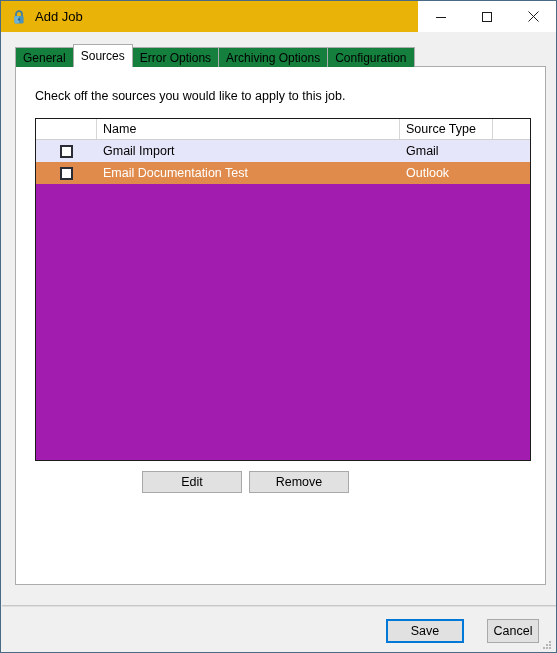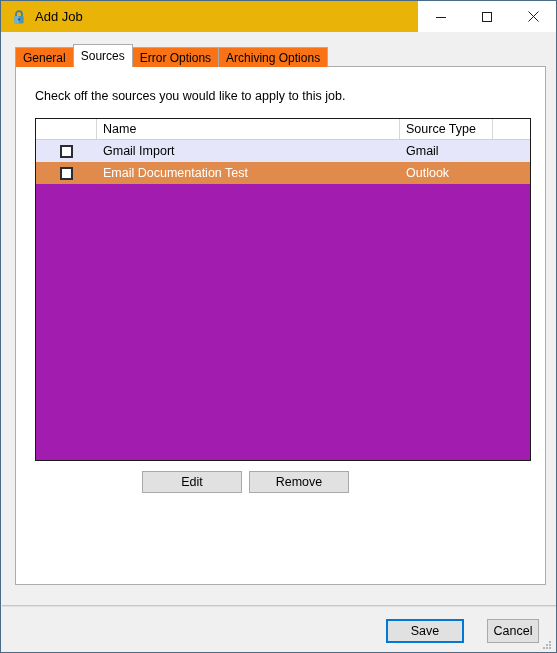--- a/index.html
+++ b/index.html
@@ -70,21 +70,21 @@
     top: 44px;
     height: 22px;
     display: flex;
     align-items: flex-end;
     z-index: 3;
   }
   .tab {
     height: 20px;
     box-sizing: border-box;
     padding: 0 7px;
-    background: #f97316;
+    background: #15803d;
     border: 1px solid #acacac;
     border-bottom: none;
     font-size: 12px;
     color: #000000;
     display: flex;
     align-items: center;
     line-height: 1;
     margin-right: -1px;
     white-space: nowrap;
   }
@@ -301,20 +301,23 @@
       </div>
     <div class="tab active">
         <span>Sources</span>
       </div>
     <div class="tab">
         <span>Error Options</span>
       </div>
     <div class="tab">
         <span>Archiving Options</span>
       </div>
+    <div class="tab">
+        <span>Configuration</span>
+      </div>
   </div>
 
   <div id="tabpage">
 
     <div id="instruction">Check off the sources you would like to apply to this job.</div>
 
     <div id="grid">
       <div id="grid-header">
         <div class="hcell c-check"></div>
         <div class="hcell c-name">Name</div>

